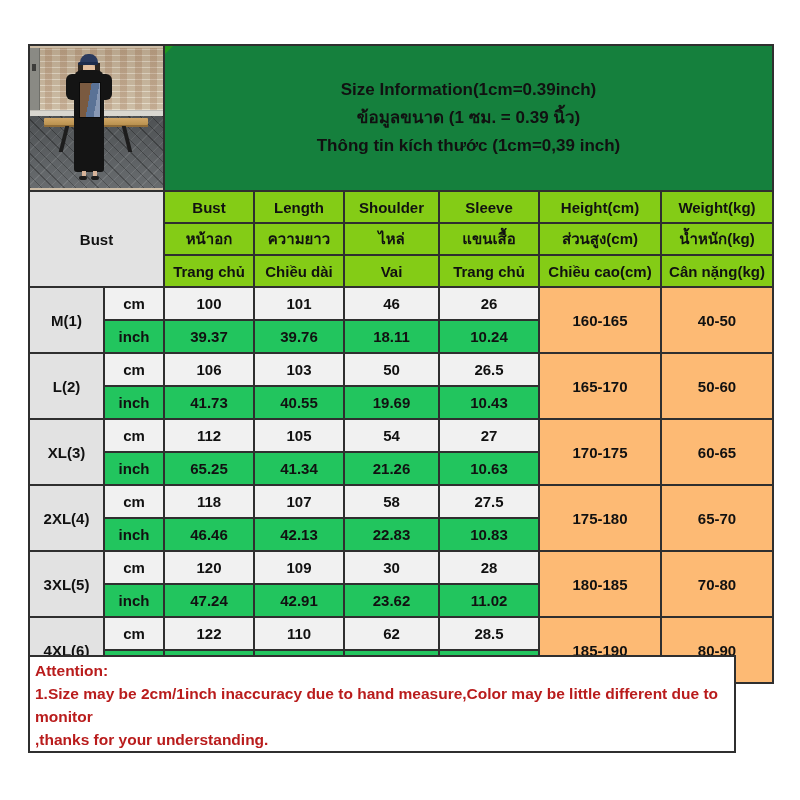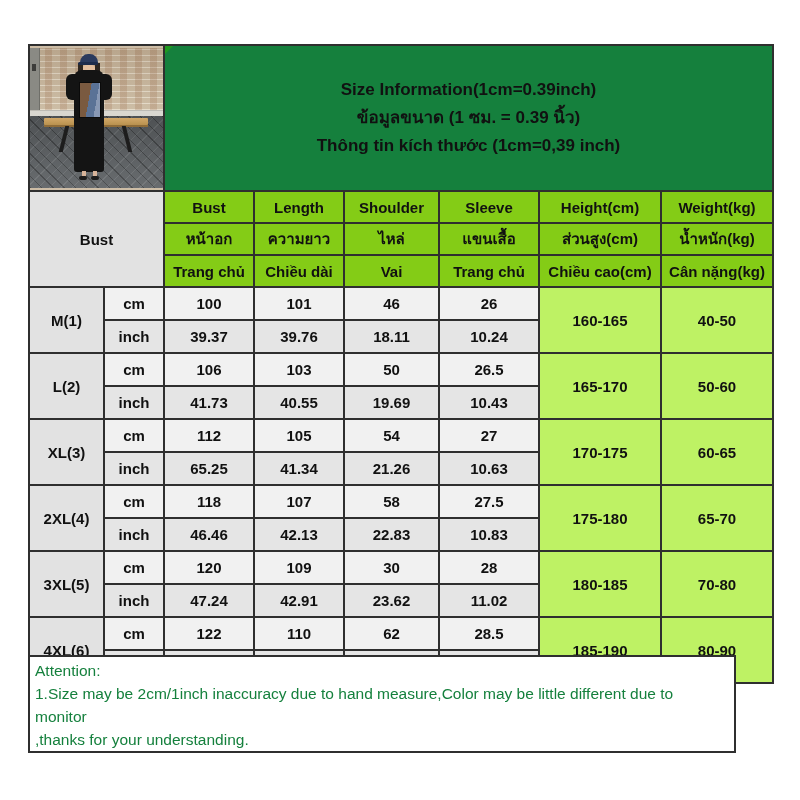--- a/index.html
+++ b/index.html
@@ -10,31 +10,31 @@
   table.size-table{position:absolute;left:28px;top:44px;width:744px;border-collapse:collapse;table-layout:fixed;}
   table.size-table td{border:2px solid #2f2f2f;text-align:center;vertical-align:middle;
         font-weight:bold;font-size:15px;padding:0;overflow:hidden;}
   td.title-cell{background:#15803d;height:144px;position:relative;}
   .title-lines div{line-height:28px;font-size:17px;}
   td.photo-cell{background:#cdbda6;padding:0;}
   td.head{background:#84cc16;height:30px;}
   td.size-big{background:#e2e2e2;font-size:30px;}
   td.size-label{background:#e2e2e2;font-size:17px;margin-left:21px;}
   td.unit-cm,tr.row-cm td.val{background:#f1f1f1;margin-left:42px;}
-  td.unit-in,tr.row-in td.val{background:#e5e5e5;}
-  td.range{background:#bef264;margin-left:45px;}
+  td.unit-in,tr.row-in td.val{background:#22c55e;}
+  td.range{background:#fdba74;margin-left:45px;}
   tr.row-cm td,tr.row-in td{height:31px;}
 
   .corner-marker{position:absolute;left:0;top:0;width:0;height:0;
         border-top:8px solid #1f9a1f;border-right:8px solid transparent;}
 
   
   .attention{position:absolute;left:28px;top:655px;width:708px;height:98px;box-sizing:border-box;
         border:2px solid #2f2f2f;background:#fff;padding:2px 5px;
-        font-size:15.5px;font-weight:normal;line-height:23px;color:#15803d;}
+        font-size:15.5px;font-weight:bold;line-height:23px;color:#b91c1c;}
 
   
   .photo-scene{position:relative;width:100%;height:140px;overflow:hidden;background:#c9b89e;}
   .wall{position:absolute;left:0;top:0;right:0;height:62px;background-color:#c9b89e;
         background-image:
           repeating-linear-gradient(90deg, rgba(150,95,60,.22) 0 7px, rgba(0,0,0,0) 7px 15px),
           repeating-linear-gradient(0deg, #e3d9c6 0 1px, rgba(0,0,0,0) 1px 6px);}
   .wall-tint{position:absolute;left:0;top:0;right:0;height:62px;
         background:linear-gradient(180deg, rgba(90,60,40,.15), rgba(255,255,255,.08));}
   .baseboard{position:absolute;left:0;top:62px;right:0;height:6px;background:#d9d7d0;border-top:1px solid #bdbbb4;}

